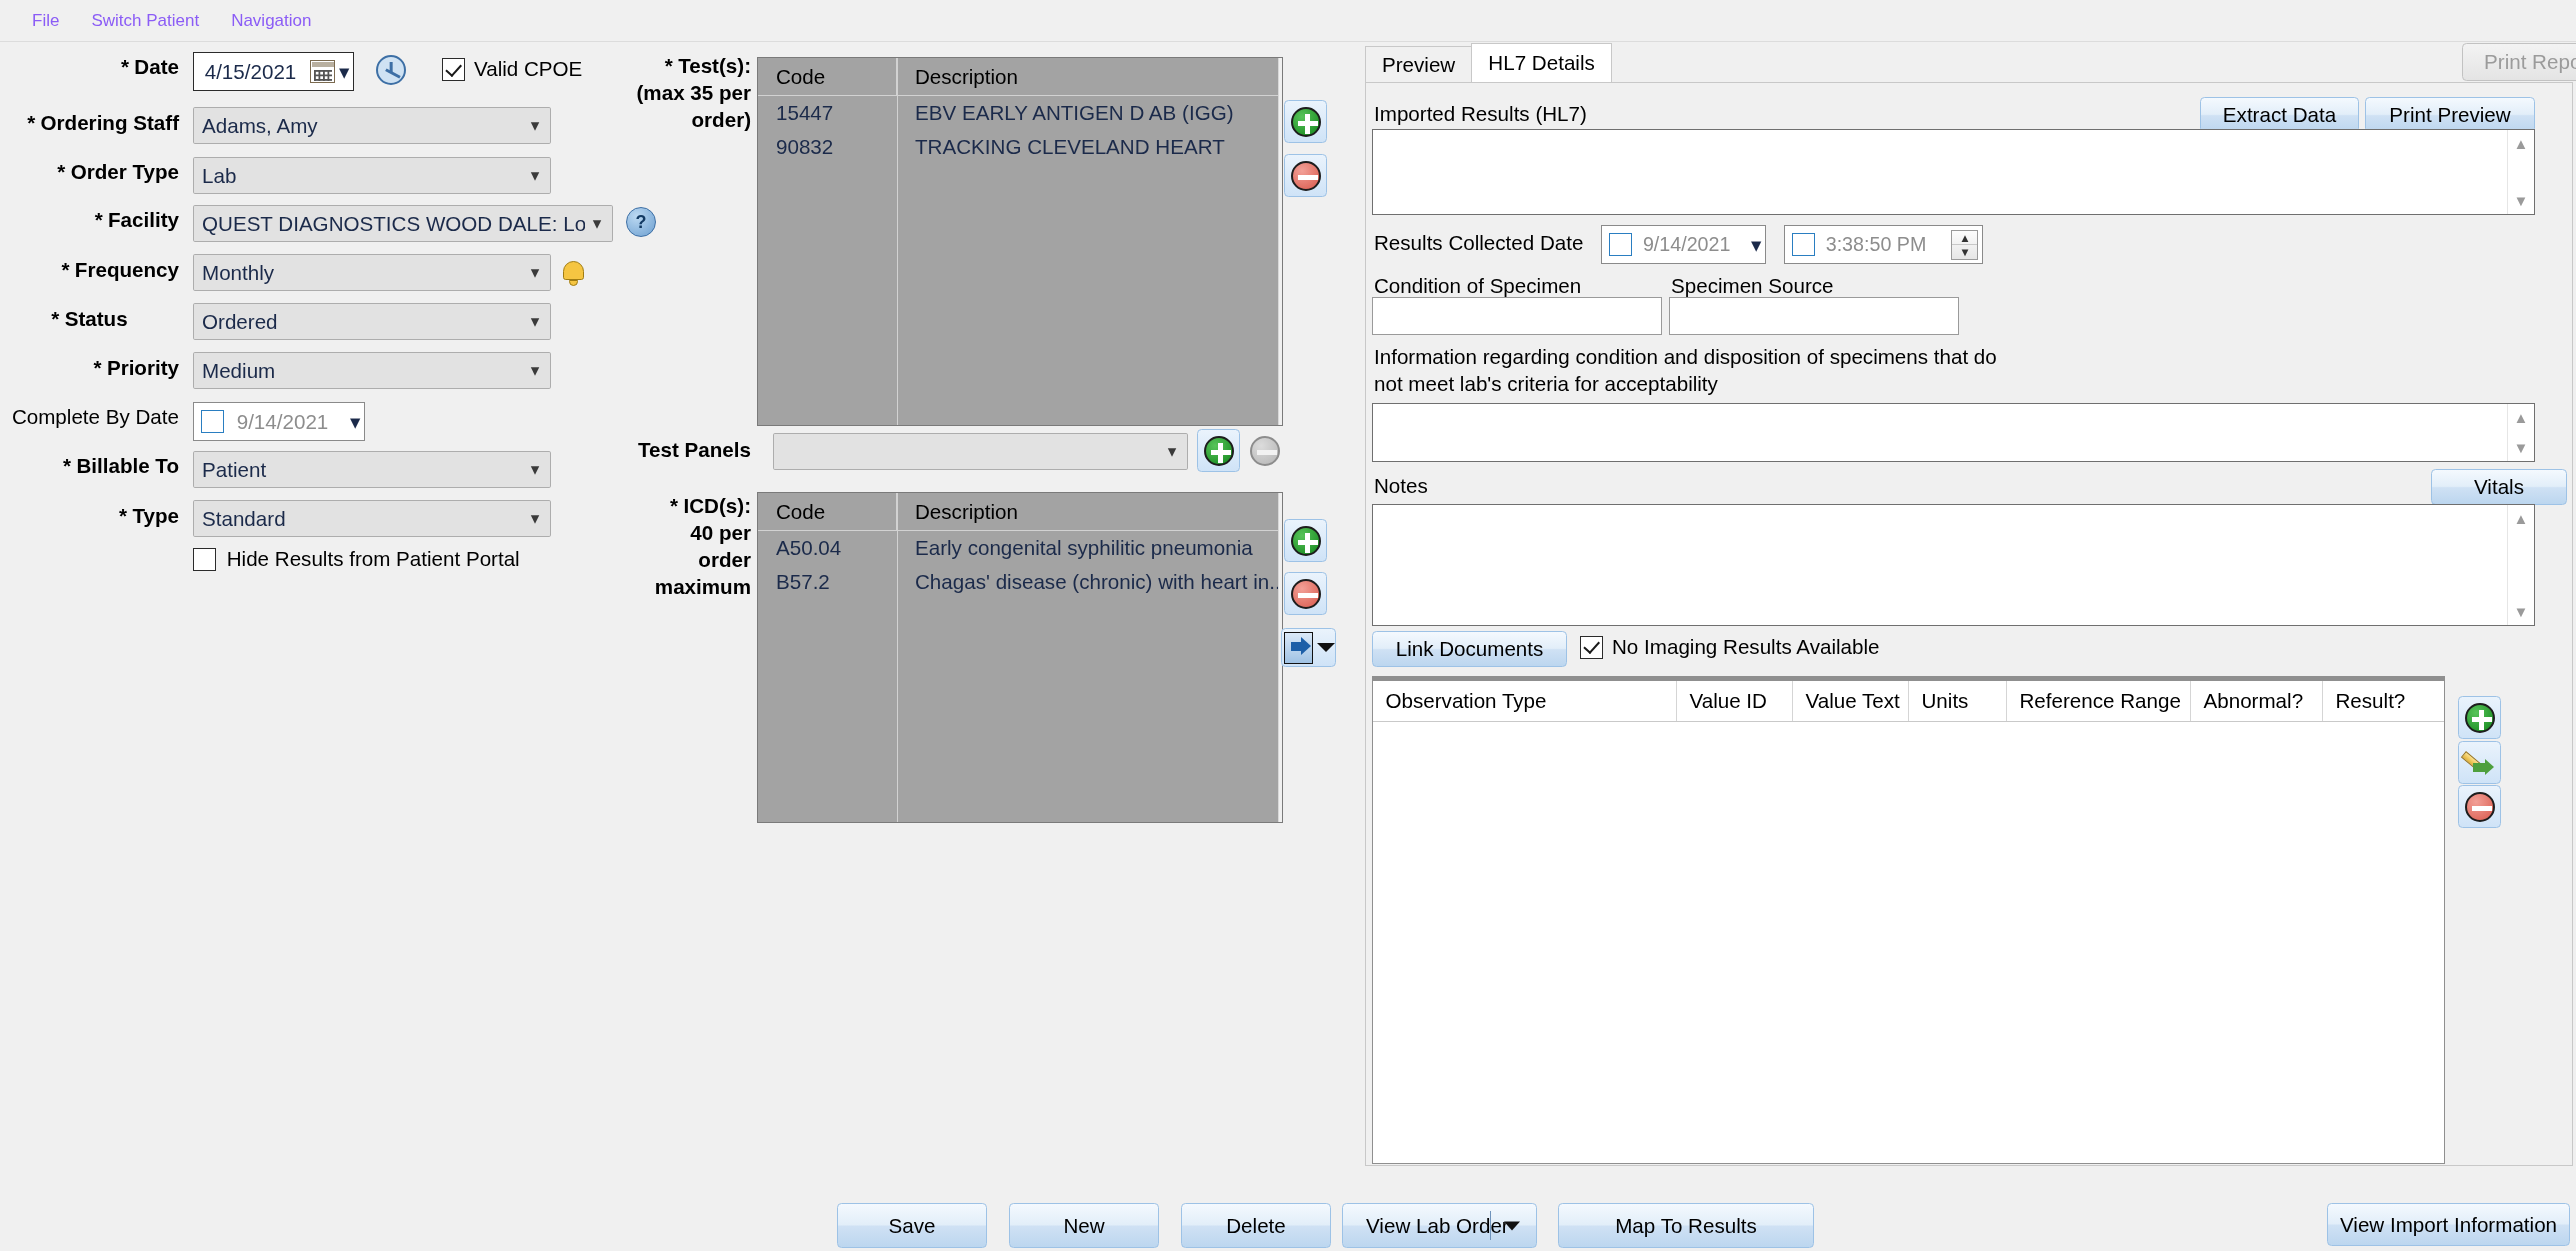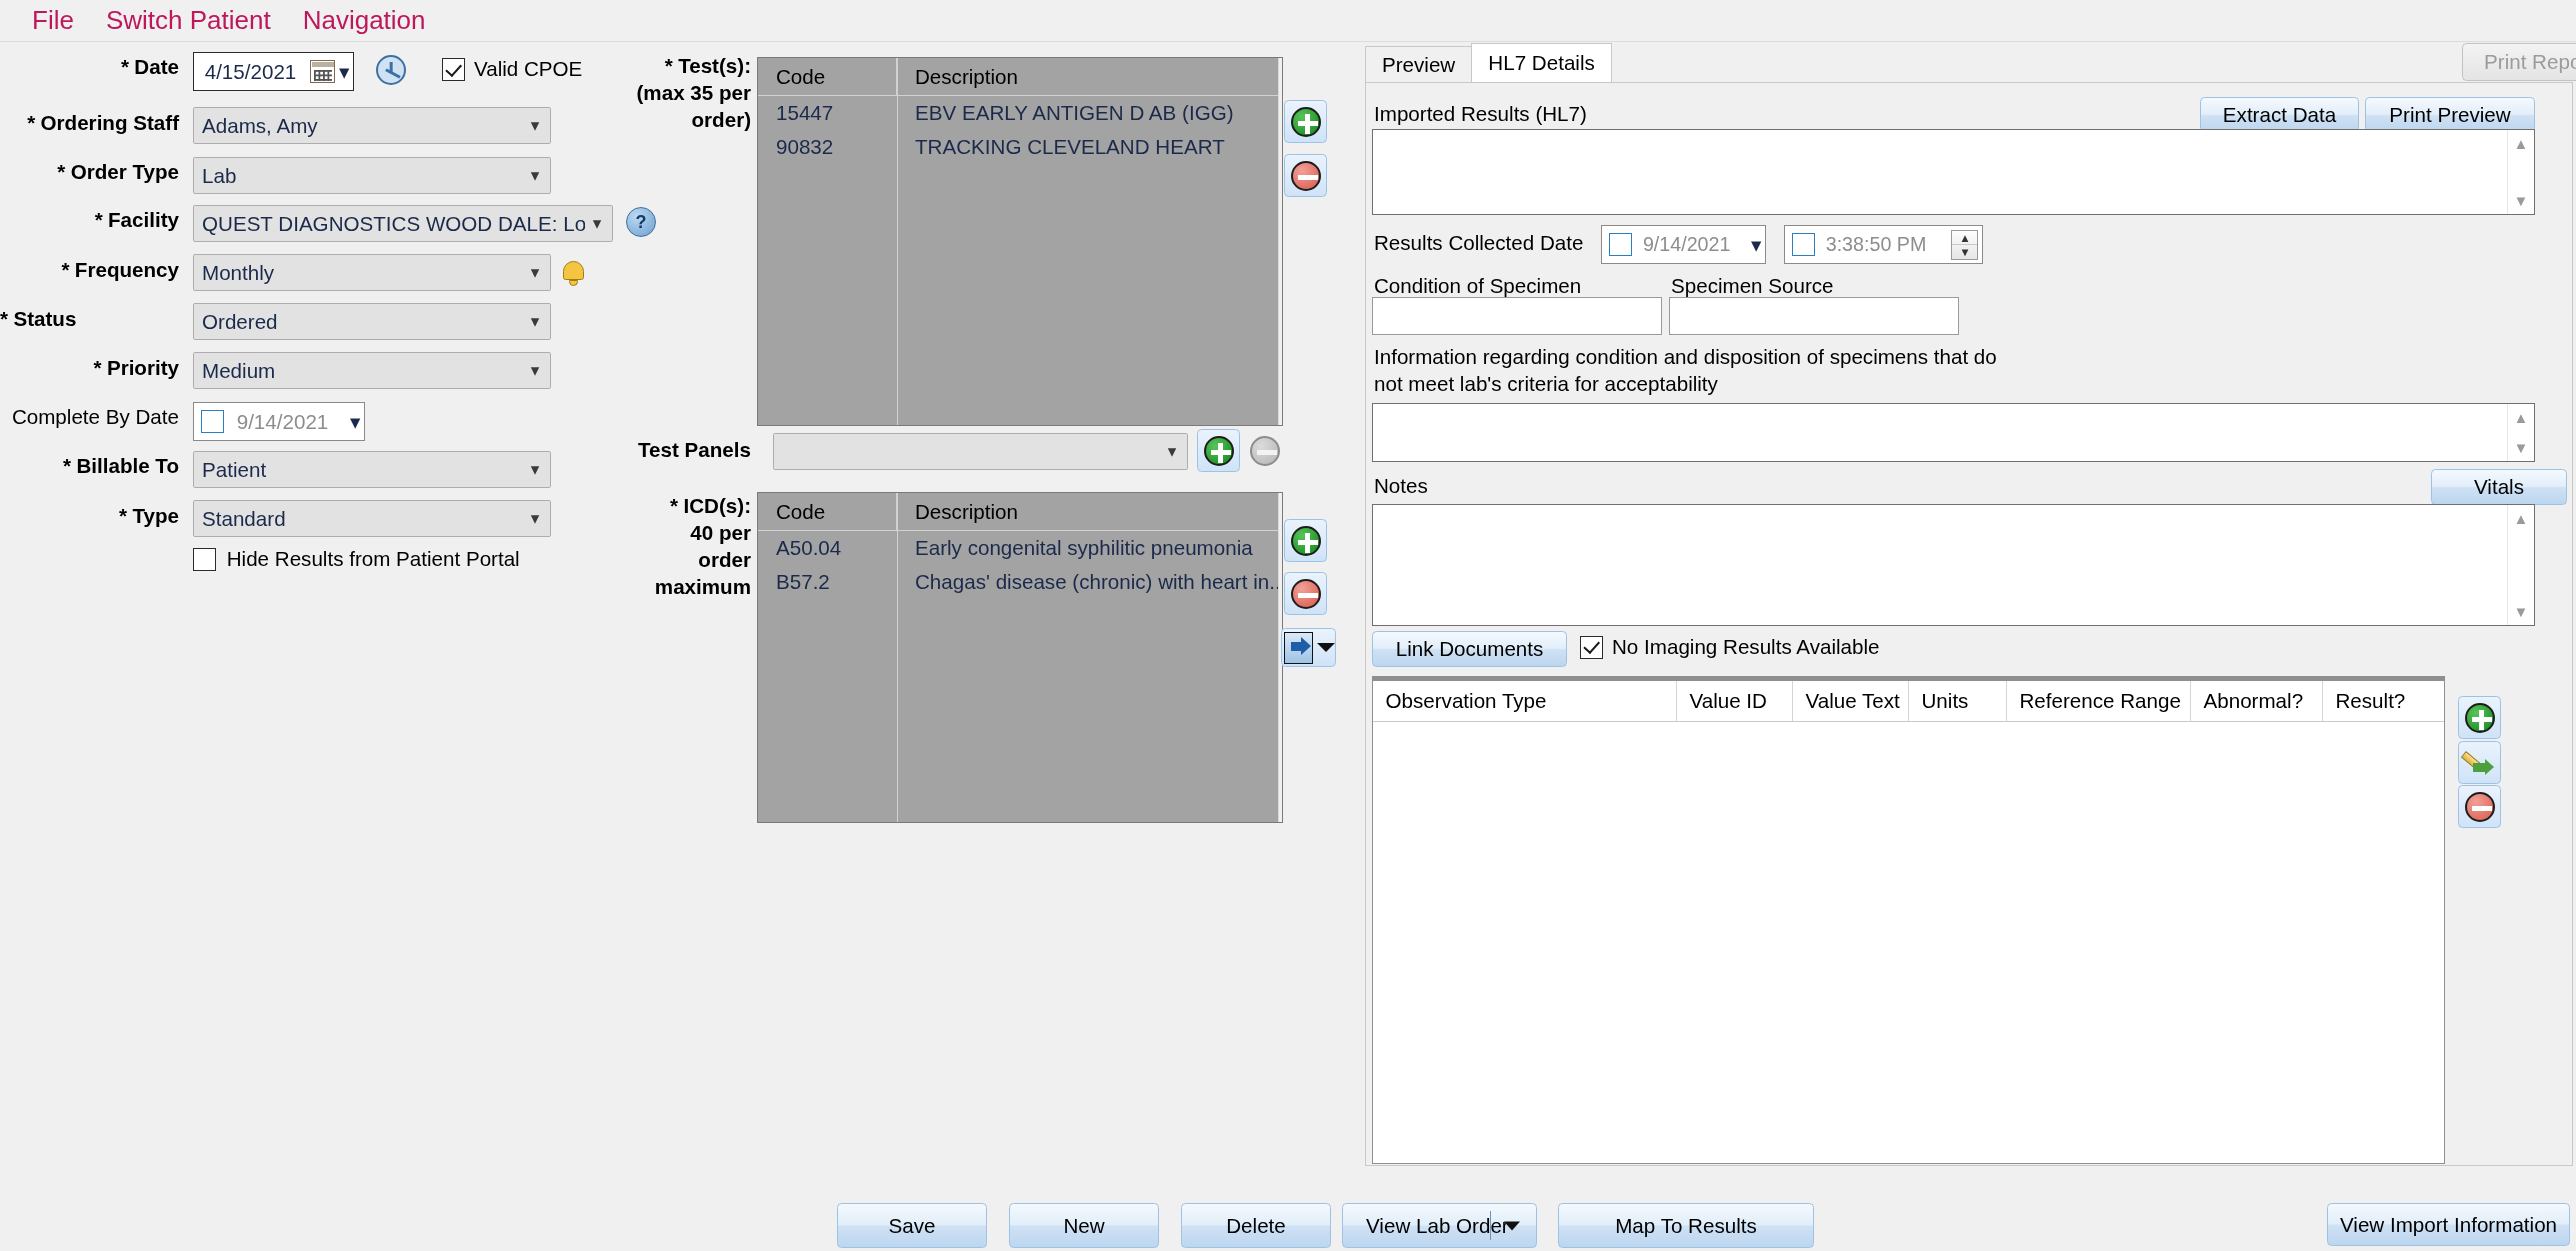--- a/index.html
+++ b/index.html
@@ -12,21 +12,21 @@
     color:#000;
     overflow:hidden;
     position:relative;
   }
 
   
   .menubar{
     position:absolute; left:0; top:0; width:2576px; height:41px;
     background:#f0f0f0; display:flex; align-items:center; padding-left:16px;
   }
-  .menubar .mi{ padding:5.4px 16px; font-size:26px; color:#be185d; }
+  .menubar .mi{ padding:5.4px 16px; font-size:17px; color:#8b5cf6; }
 
   
   .lbl{ font-size:20.6px; color:#000; }
   .bold{ font-weight:bold; }
   .req::before{ content:"*"; margin-right:5.4px; font-weight:bold; }
 
   .combo{
     position:absolute; height:37px; background:#e2e2e2;
     border:0.9px solid #adadad; border-radius:1.8px;
     display:flex; align-items:center; padding:0 3.6px 0 8px;
@@ -298,21 +298,21 @@
 <div style="position:absolute;left:0;top:258px;width:179px;text-align:right;" class="lbl bold req">Frequency</div>
 <div class="combo" style="left:193px;top:254px;width:358px;">
   <span class="txt">Monthly</span>
   <span class="chev">▾</span>
 </div>
 <div class="bell-ico" style="left:560px;top:258px;">
     <span class="b"></span>
     <span class="c"></span>
   </div>
 
-<div style="position:absolute;left:0;top:307px;width:179px;text-align:left;" class="lbl bold req">Status</div>
+<div style="position:absolute;left:0;top:307px;width:179px;text-align:center;" class="lbl bold req">Status</div>
 <div class="combo" style="left:193px;top:303px;width:358px;">
   <span class="txt">Ordered</span>
   <span class="chev">▾</span>
 </div>
 
 <div style="position:absolute;left:0;top:356px;width:179px;text-align:right;" class="lbl bold req">Priority</div>
 <div class="combo" style="left:193px;top:352px;width:358px;">
   <span class="txt">Medium</span>
   <span class="chev">▾</span>
 </div>

